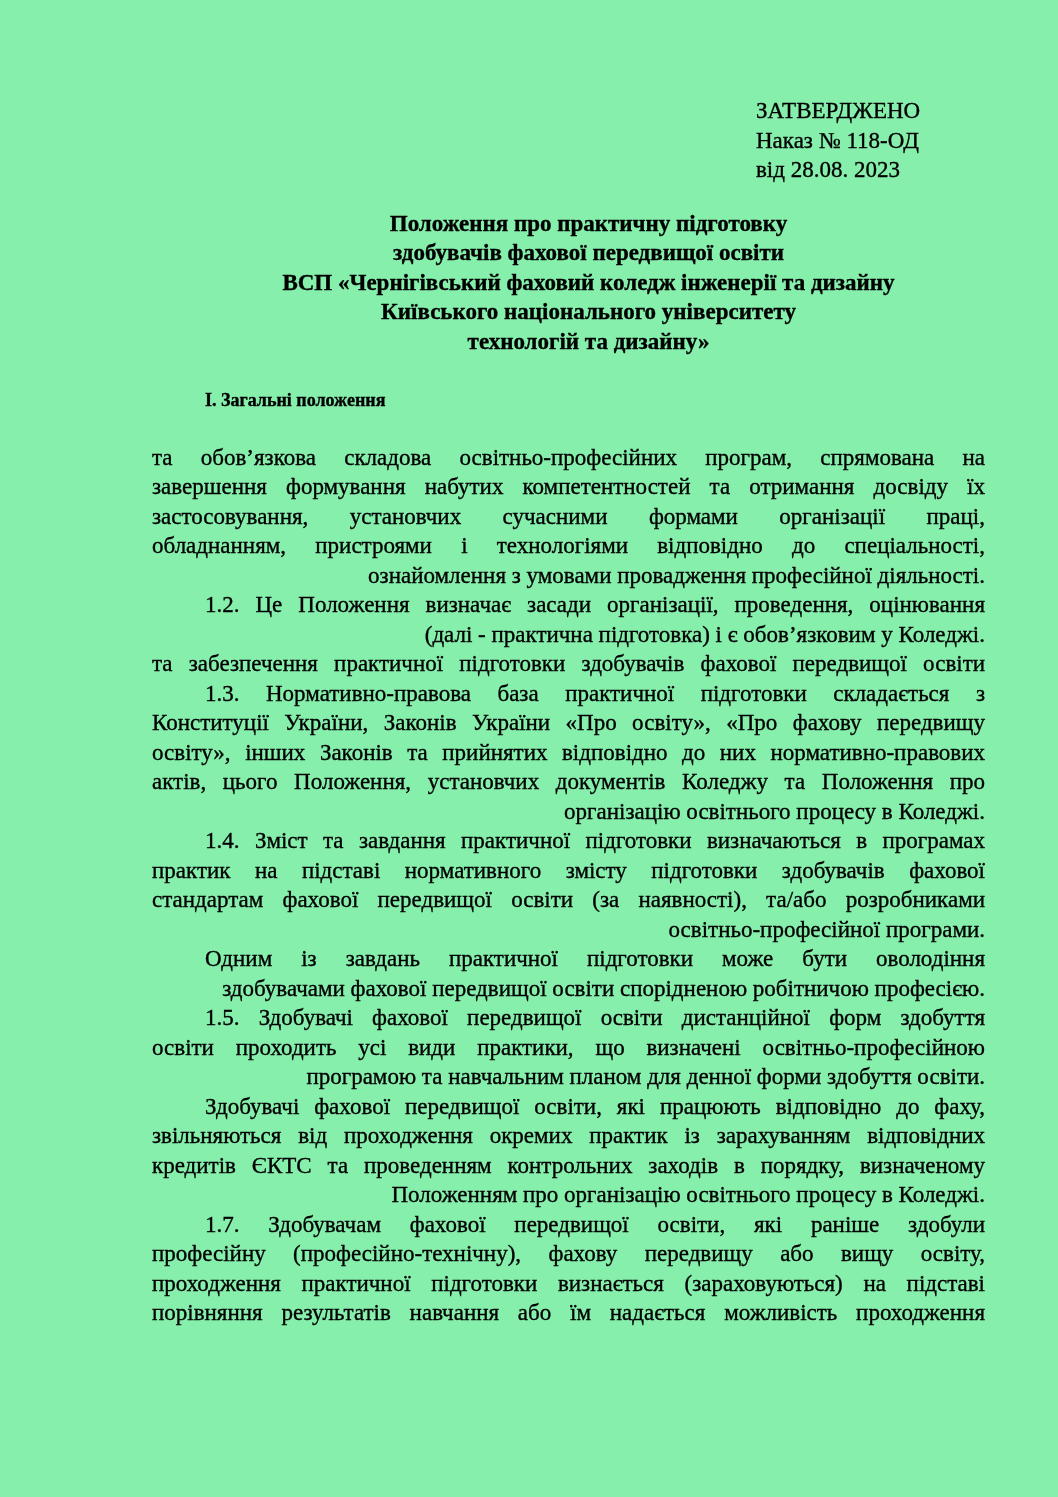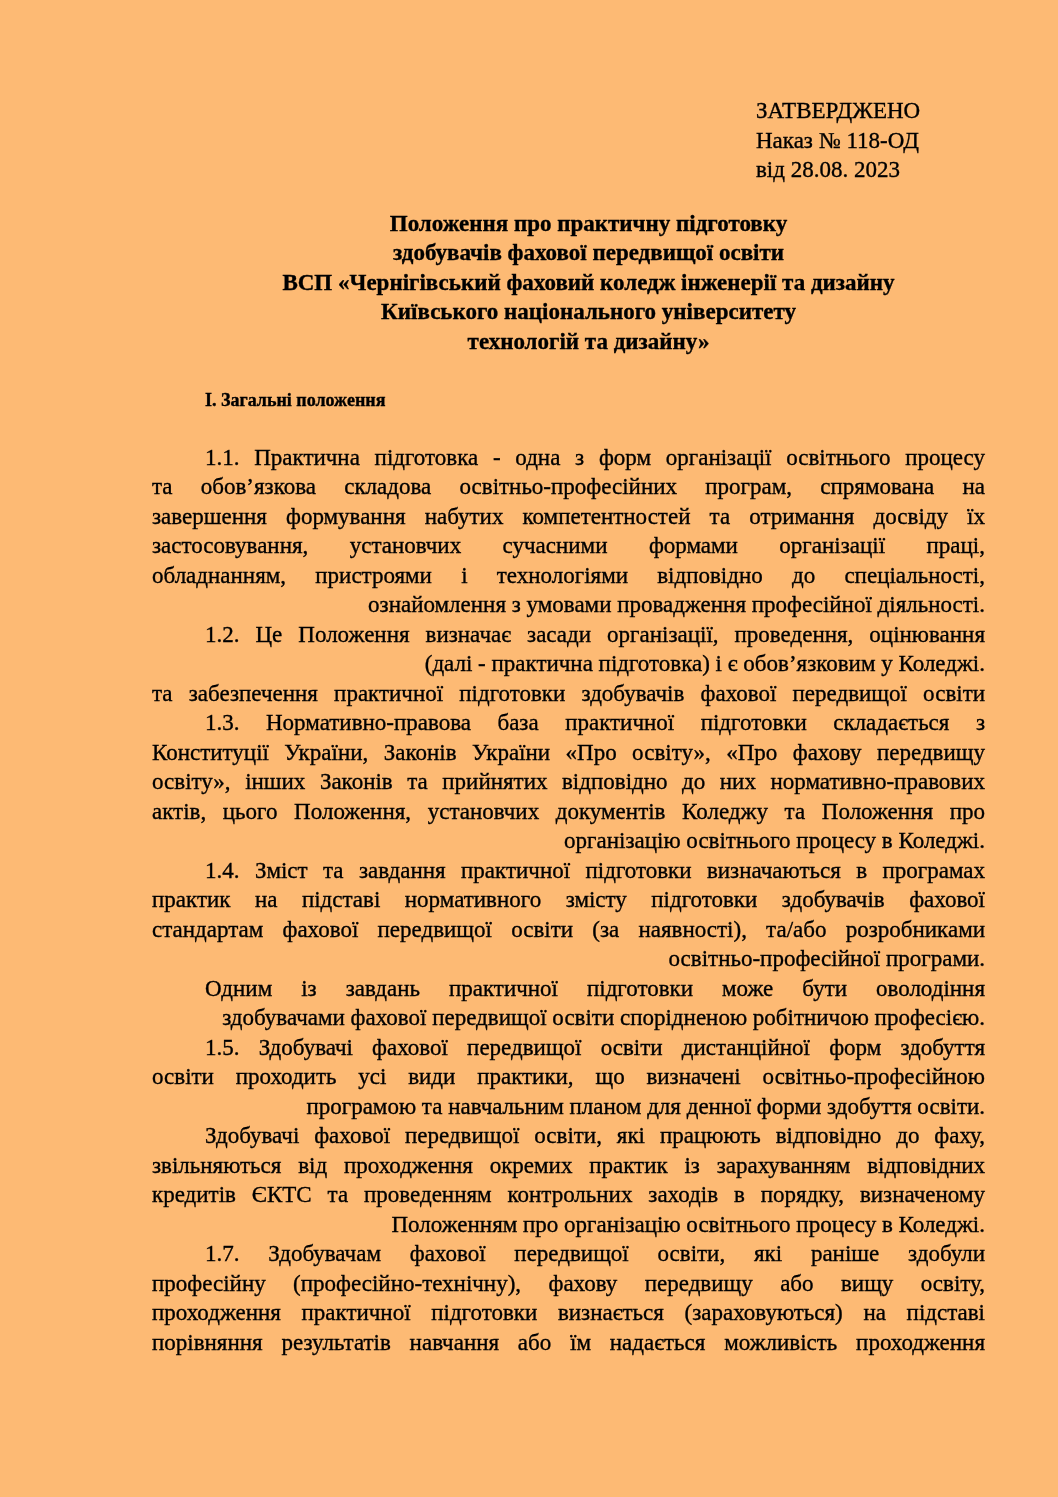--- a/index.html
+++ b/index.html
@@ -11,21 +11,21 @@
   body {
     width: 1058px;
     height: 1497px;
     font-family: "Liberation Serif", "DejaVu Serif", serif;
     color: #000000;
   }
   .page {
     position: relative;
     width: 1058px;
     height: 1497px;
-    background: #fdba74;
+    background: #86efac;
     overflow: hidden;
   }
   
   .doc {
     margin: 0 73px 0 152px;
     padding-top: 96px;
     font-size: 23px;
     line-height: 29.5px;
     -webkit-text-stroke: 0.35px #000; 
   }
@@ -75,21 +75,20 @@
     <div class="doc-title">
         <div class="line">Положення про практичну підготовку</div>
         <div class="line">здобувачів фахової передвищої освіти</div>
         <div class="line">ВСП «Чернігівський фаховий коледж інженерії та дизайну</div>
         <div class="line">Київського національного університету</div>
         <div class="line">технологій та дизайну»</div>
       </div>
     <div class="section-heading">І. Загальні положення</div>
     <div class="paragraphs">
         <div class="para">
-          <div class="line j ind">1.1. Практична підготовка - одна з форм організації освітнього процесу</div>
           <div class="line j">та обов’язкова складова освітньо-професійних програм, спрямована на</div>
           <div class="line j">завершення формування набутих компетентностей та отримання досвіду їх</div>
           <div class="line j">застосовування, установчих сучасними формами організації праці,</div>
           <div class="line j">обладнанням, пристроями і технологіями відповідно до спеціальності,</div>
           <div class="line">ознайомлення з умовами провадження професійної діяльності.</div>
         </div>
         <div class="para">
           <div class="line j ind">1.2. Це Положення визначає засади організації, проведення, оцінювання</div>
           <div class="line">(далі - практична підготовка) і є обов’язковим у Коледжі.</div>
           <div class="line j">та забезпечення практичної підготовки здобувачів фахової передвищої освіти</div>

